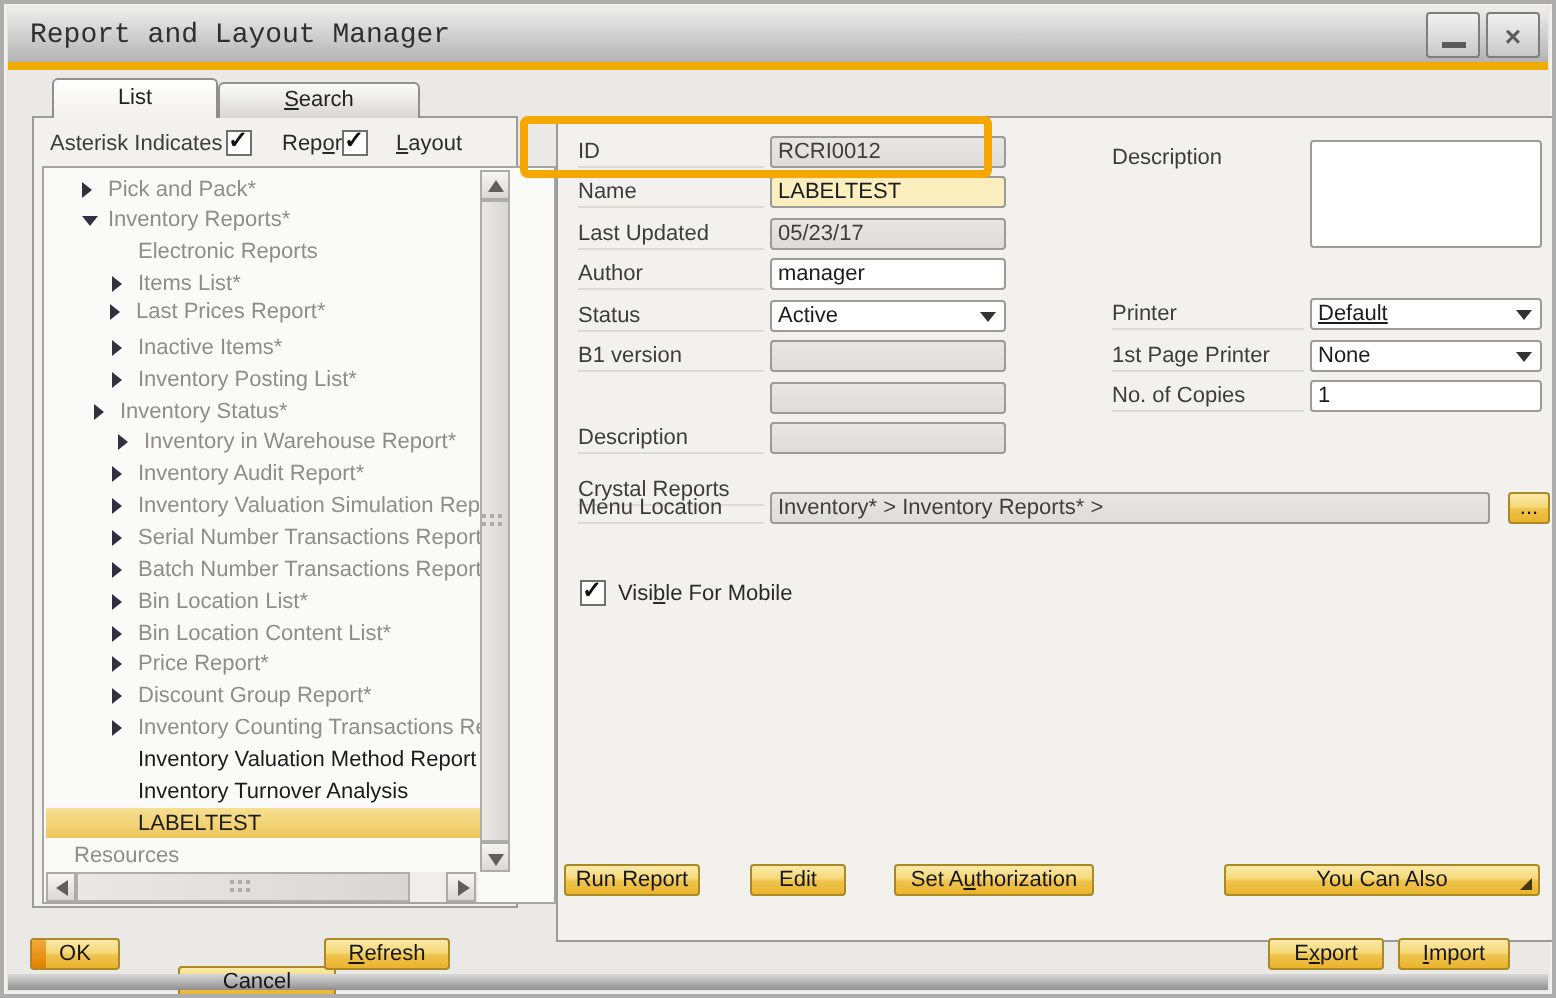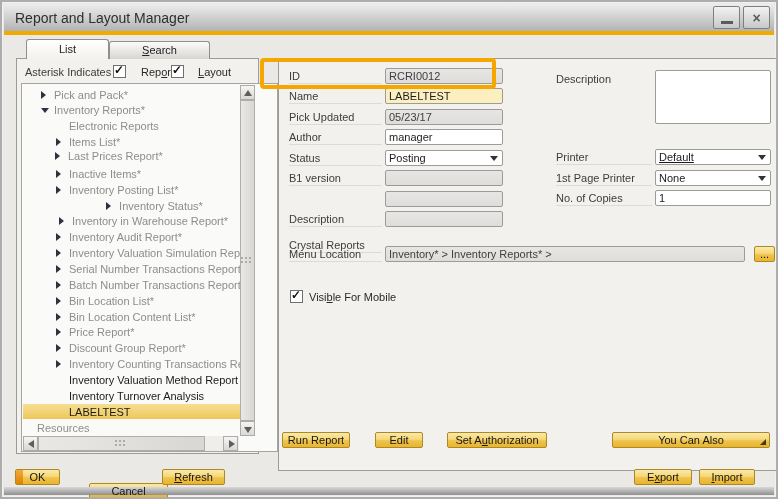--- a/index.html
+++ b/index.html
@@ -3,21 +3,21 @@
 <meta charset="utf-8">
 <style>
   html,body{margin:0;padding:0;background:#C9C6C1;font-family:"Liberation Sans",sans-serif;}
   *{box-sizing:border-box;}
   .window{position:relative;width:778px;height:499px;background:#EBE9E6;border:2px solid #ADADAD;overflow:hidden;
           box-shadow:inset 0 0 0 1px #F2F1EF;}
   
   .titlebar{position:absolute;left:2px;top:2px;right:2px;height:27px;
             background:linear-gradient(180deg,#EDEDED 0%,#D3D3D3 45%,#B3B3B3 100%);
             display:flex;align-items:center;}
-  .title{margin-left:11px;font-size:14px;color:#2F2F2F;white-space:nowrap;}
+  .title{margin-left:11px;font-size:14px;color:#2F2F2F;white-space:nowrap;font-family:Liberation Mono, monospace;}
   .winbtn{position:absolute;top:4px;width:27px;height:23px;border:1px solid #7E7E7E;border-radius:2px;
           background:linear-gradient(180deg,#F2F2F2,#C8C8C8);}
   .winbtn.min{right:36px;}
   .winbtn.close{right:6px;}
   .minbar{position:absolute;left:7px;bottom:4px;width:12px;height:3px;background:#5B5B5B;}
   .xglyph{position:absolute;left:0;top:1px;width:100%;text-align:center;font-size:14px;font-weight:bold;color:#5B5B5B;line-height:20px;}
   .goldstripe{position:absolute;left:2px;top:29px;right:2px;height:4px;background:#F0AB00;}
   
   .tab{position:absolute;border:1px solid #8F8F8F;border-bottom:none;border-radius:3px 3px 0 0;
        font-size:11px;color:#222;text-align:center;}
@@ -138,21 +138,21 @@
               <span class="tri-r"></span>
             </span>
             <span class="tlabel">Inactive Items*</span>
           </div>
           <div class="tree-row" style="top: 98.16px; padding-left: 33px;">
             <span class="arrow">
               <span class="tri-r"></span>
             </span>
             <span class="tlabel">Inventory Posting List*</span>
           </div>
-          <div class="tree-row" style="top: 114.02px; padding-left: 46px; justify-content: center;">
+          <div class="tree-row" style="top: 114.02px; padding-left: 24px;">
             <span class="arrow">
               <span class="tri-r"></span>
             </span>
             <span class="tlabel">Inventory Status*</span>
           </div>
           <div class="tree-row" style="top: 129.88px; padding-left: 36px;">
             <span class="arrow">
               <span class="tri-r"></span>
             </span>
             <span class="tlabel">Inventory in Warehouse Report*</span>
@@ -249,26 +249,26 @@
         </div>
     </div>
   </div>
 
   <div class="panel right-panel">
     <div id="form-left">
         <span class="flabel" style="left: 10px; top: 10px; width: 93px;">ID</span>
         <div class="field disabled" style="left: 106px; top: 9px; width: 118px;"><span>RCRI0012</span></div>
         <span class="flabel" style="left: 10px; top: 30px; width: 93px;">Name</span>
         <div class="field focus" style="left: 106px; top: 29px; width: 118px;"><span>LABELTEST</span></div>
-        <span class="flabel" style="left: 10px; top: 51px; width: 93px;">Pick Updated</span>
+        <span class="flabel" style="left: 10px; top: 51px; width: 93px;">Last Updated</span>
         <div class="field disabled" style="left: 106px; top: 50px; width: 118px;"><span>05/23/17</span></div>
         <span class="flabel" style="left: 10px; top: 71px; width: 93px;">Author</span>
         <div class="field editable" style="left: 106px; top: 70px; width: 118px;"><span>manager</span></div>
         <span class="flabel" style="left: 10px; top: 92px; width: 93px;">Status</span>
-        <div class="field dropdown" style="left: 106px; top: 91px; width: 118px;"><span>Posting</span><span class="dd"></span></div>
+        <div class="field dropdown" style="left: 106px; top: 91px; width: 118px;"><span>Active</span><span class="dd"></span></div>
         <span class="flabel" style="left: 10px; top: 112px; width: 93px;">B1 version</span>
         <div class="field disabled" style="left: 106px; top: 111px; width: 118px;"><span></span></div>
         <span class="flabel" style="left: 10px; top: 133px; width: 93px; margin-top: 46px;">Crystal Reports</span>
         <div class="field disabled" style="left: 106px; top: 132px; width: 118px;"><span></span></div>
         <span class="flabel" style="left: 10px; top: 153px; width: 93px;">Description</span>
         <div class="field disabled" style="left: 106px; top: 152px; width: 118px;"><span></span></div>
       </div>
 
     <span class="flabel" style="left:277px;top:13px;width:96px;border-bottom:none;">Description</span>
     <div class="descbox" style="left:376px;top:11px;width:116px;height:54px;"></div>

